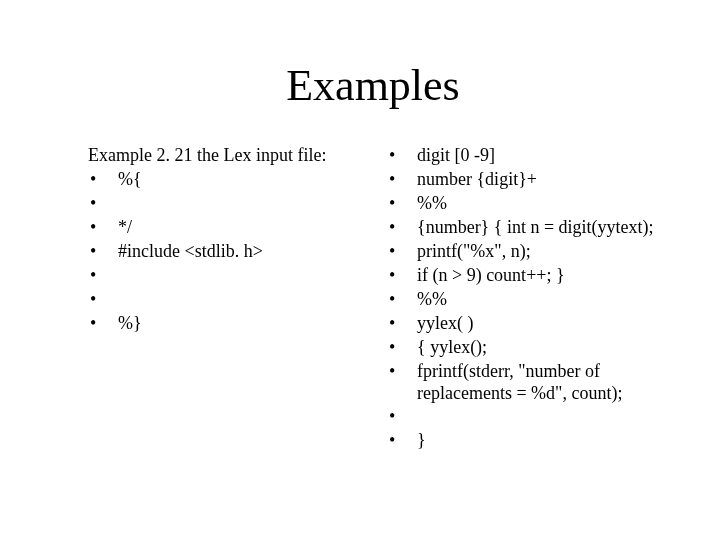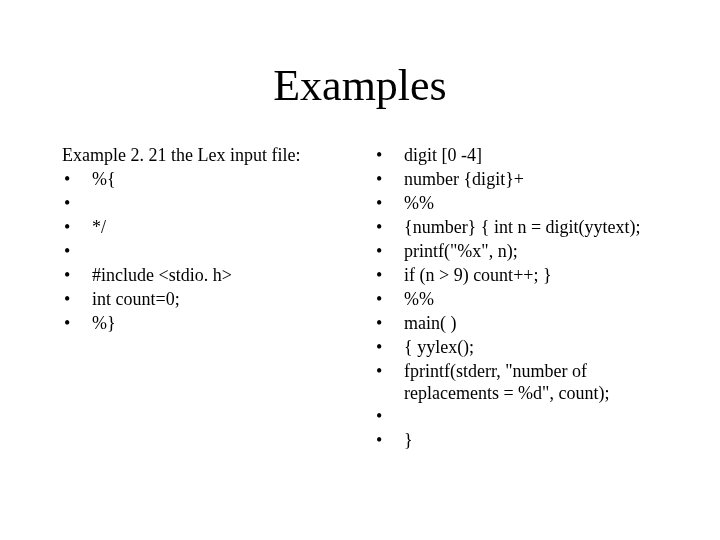--- a/index.html
+++ b/index.html
@@ -1,17 +1,17 @@
 <!DOCTYPE html>
 <html><head>
 <meta charset="utf-8">
 <style>
   * { margin: 0; padding: 0; box-sizing: border-box; }
   html, body { width: 720px; height: 540px; background: #fff; font-family: "Times New Roman", Times, serif; color: #000; }
-  .slide { width: 720px; height: 540px; position: relative; padding: 60px 62px 0 62px; }
+  .slide { width: 720px; height: 540px; position: relative; padding: 60px 62px 0 88px; }
   .title { font-size: 44px; text-align: center; margin-bottom: 34px; font-weight: 400; }
   .cols { display: flex; gap: 28px; }
   .col { flex: 1; font-size: 18px; line-height: 1.22; }
   .intro { margin-bottom: 2px; }
   .row { display: flex; align-items: flex-start; margin-bottom: 2px; }
   .bullet { width: 30px; flex: 0 0 30px; text-align: left; padding-left: 2px; }
   .txt { flex: 1; }
 </style>
 </head>
 <body>
@@ -27,38 +27,37 @@
         </div>
       <div class="row">
           <span class="bullet">•</span>
         </div>
       <div class="row">
           <span class="bullet">•</span>
           <span class="txt">      */</span>
         </div>
       <div class="row">
           <span class="bullet">•</span>
+          <span class="txt">      #include  &lt;stdlib. h&gt;</span>
         </div>
       <div class="row">
           <span class="bullet">•</span>
-          <span class="txt">     #include  &lt;stdio. h&gt;</span>
         </div>
       <div class="row">
           <span class="bullet">•</span>
-          <span class="txt">     int  count=0;</span>
         </div>
       <div class="row">
           <span class="bullet">•</span>
           <span class="txt">     %}</span>
         </div>
     </div>
     <div class="col">
       <div class="row">
           <span class="bullet">•</span>
-          <span class="txt">        digit   [0 -4]</span>
+          <span class="txt">        digit   [0 -9]</span>
         </div>
       <div class="row">
           <span class="bullet">•</span>
           <span class="txt">        number   {digit}+</span>
         </div>
       <div class="row">
           <span class="bullet">•</span>
           <span class="txt">    %%</span>
         </div>
       <div class="row">
@@ -72,21 +71,21 @@
       <div class="row">
           <span class="bullet">•</span>
           <span class="txt">            if (n &gt; 9) count++; }</span>
         </div>
       <div class="row">
           <span class="bullet">•</span>
           <span class="txt">    %%</span>
         </div>
       <div class="row">
           <span class="bullet">•</span>
-          <span class="txt">    main( )</span>
+          <span class="txt">    yylex( )</span>
         </div>
       <div class="row">
           <span class="bullet">•</span>
           <span class="txt">    { yylex();</span>
         </div>
       <div class="row">
           <span class="bullet">•</span>
           <span class="txt">     fprintf(stderr, "number of replacements = %d", count);</span>
         </div>
       <div class="row">

